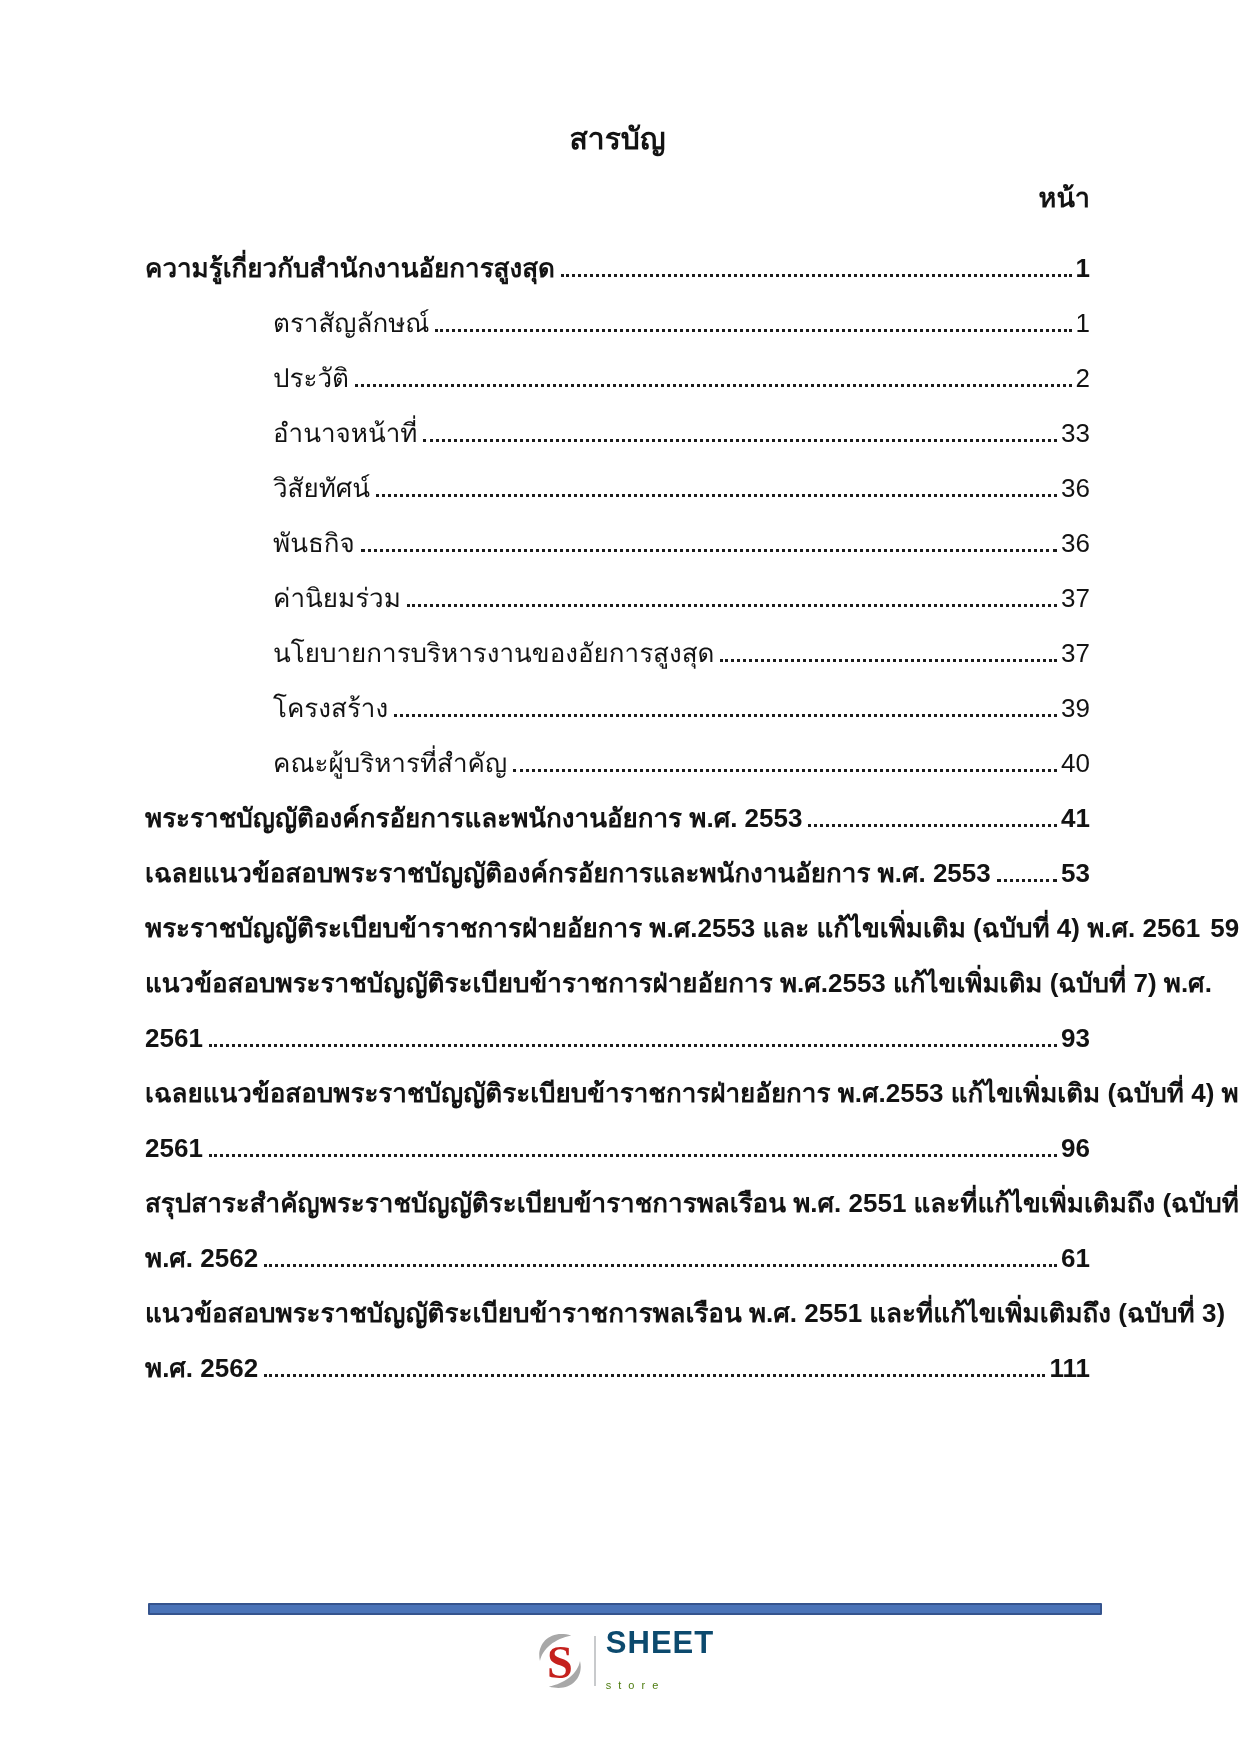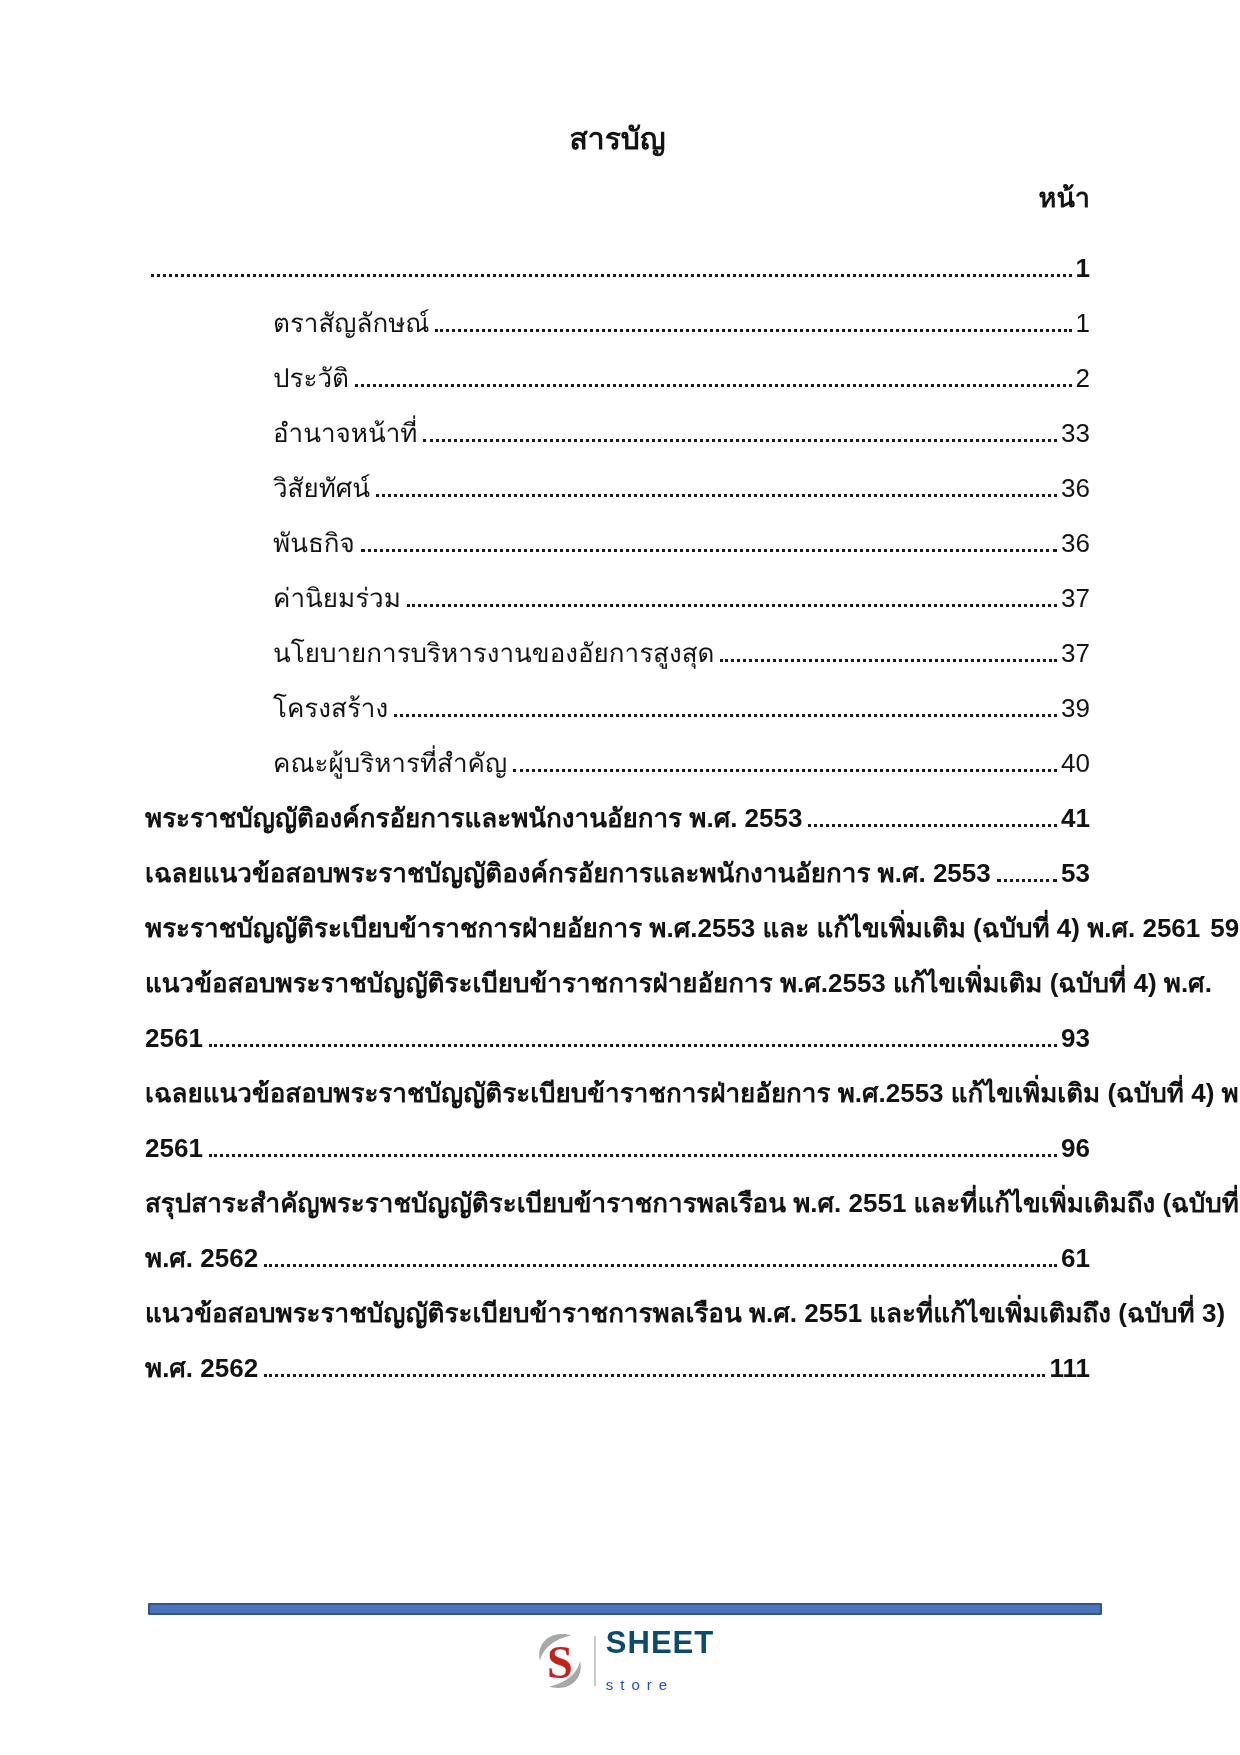--- a/index.html
+++ b/index.html
@@ -51,33 +51,34 @@
     display:flex;justify-content:center;align-items:center;gap:10px;
   }
   .logo-icon{display:block;}
   .logo-divider{width:2px;height:50px;background:#c8cacc;}
   .logo-text{display:flex;flex-direction:column;justify-content:center;}
   .logo-name{
     font-size:31px;font-weight:700;color:#0c4a6e;
     letter-spacing:1px;line-height:29px;
   }
   .logo-sub{
-    font-size:15px;color:#1d4ed8;
+    font-size:11px;color:#4d7c0f;
     letter-spacing:7px;margin-top:20px;line-height:16px;
   }
 </style>
 </head>
 <body>
 
 <div class="page">
   <div class="content">
     <h1 class="doc-title">สารบัญ</h1>
     <div class="col-header">หน้า</div>
     <div class="toc">
         <div class="toc-row bold">
+          <span class="lbl">ความรู้เกี่ยวกับสำนักงานอัยการสูงสุด</span>
           <span class="leader"></span>
           <span class="pg">1</span>
         </div>
         <div class="toc-row">
           <span class="lbl ind1">ตราสัญลักษณ์</span>
           <span class="leader"></span>
           <span class="pg">1</span>
         </div>
         <div class="toc-row">
           <span class="lbl ind1">ประวัติ</span>
@@ -128,21 +129,21 @@
           <span class="lbl">เฉลยแนวข้อสอบพระราชบัญญัติองค์กรอัยการและพนักงานอัยการ พ.ศ. 2553</span>
           <span class="leader"></span>
           <span class="pg">53</span>
         </div>
         <div class="toc-row bold">
           <span class="lbl">พระราชบัญญัติระเบียบข้าราชการฝ่ายอัยการ พ.ศ.2553 และ แก้ไขเพิ่มเติม (ฉบับที่ 4) พ.ศ. 2561</span>
           <span class="leader"></span>
           <span class="pg">59</span>
         </div>
         <div class="toc-row bold">
-          <span class="lbl">แนวข้อสอบพระราชบัญญัติระเบียบข้าราชการฝ่ายอัยการ พ.ศ.2553 แก้ไขเพิ่มเติม (ฉบับที่ 4) พ.ศ.</span>
+          <span class="lbl">แนวข้อสอบพระราชบัญญัติระเบียบข้าราชการฝ่ายอัยการ พ.ศ.2553 แก้ไขเพิ่มเติม (ฉบับที่ 7) พ.ศ.</span>
         </div>
         <div class="toc-row bold">
           <span class="lbl">2561</span>
           <span class="leader"></span>
           <span class="pg">93</span>
         </div>
         <div class="toc-row bold">
           <span class="lbl">เฉลยแนวข้อสอบพระราชบัญญัติระเบียบข้าราชการฝ่ายอัยการ พ.ศ.2553 แก้ไขเพิ่มเติม (ฉบับที่ 4) พ.ศ.</span>
         </div>
         <div class="toc-row bold">

